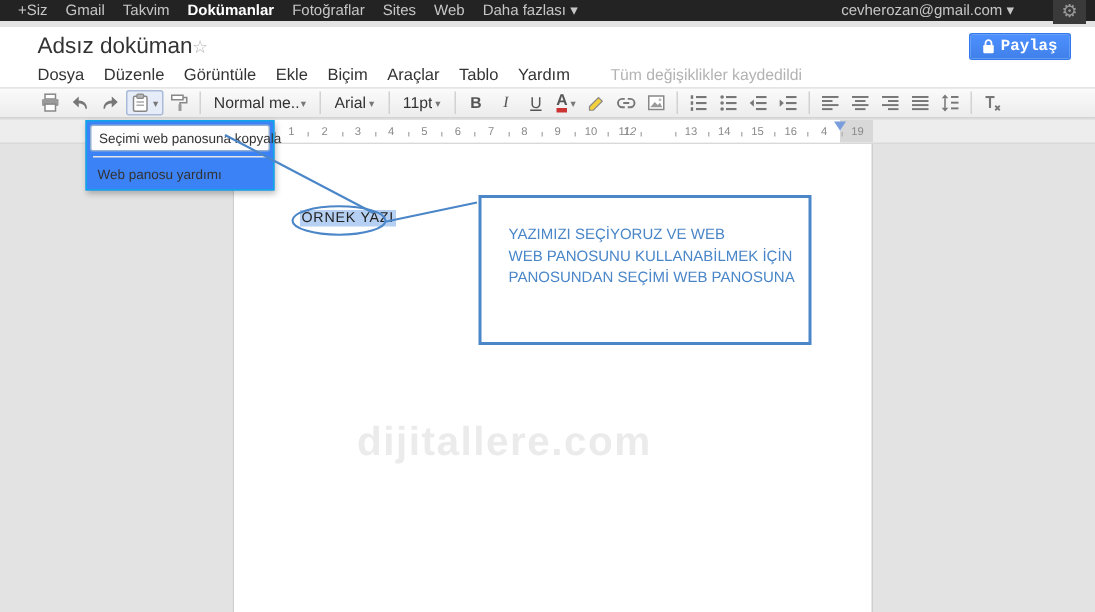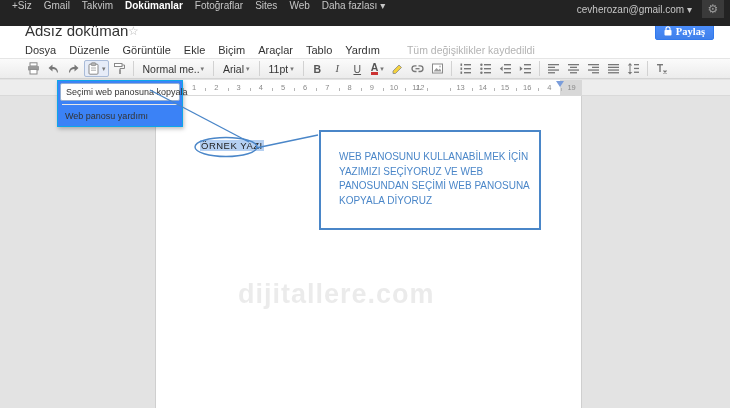--- a/index.html
+++ b/index.html
@@ -1,39 +1,39 @@
 <!DOCTYPE html>
 <html style="--annotation-blue: #4a86c8; --share-blue: #4d90fe; --selection-blue: #b5d0f2; --topbar-bg: #232323;"><head>
 <meta charset="utf-8">
 <style>
   * { margin:0; padding:0; box-sizing:border-box; }
   html,body { width:730px; height:408px; overflow:hidden; }
   body { font-family:"Liberation Sans","DejaVu Sans",sans-serif; }
   .screen { position:relative; width:730px; height:408px; background:#e3e3e3; overflow:hidden; }
 
   
-  .topbar { position:absolute; top:0; left:0; width:100%; height:26px; background:var(--topbar-bg,#232323);
-            display:flex; align-items:flex-start; padding:0 6px; font-size:10px; color:#bbb; z-index:5; }
+  .topbar { position:absolute; top:0; left:0; width:100%; height:14px; background:var(--topbar-bg,#232323);
+            display:flex; align-items:center; padding:0 6px; font-size:10px; color:#bbb; z-index:5; }
   .topbar a { color:#c6c6c6; text-decoration:none; margin:0 6px; cursor:pointer; }
   .topbar a.active { color:#fff; font-weight:bold; }
   .topbar-right { margin-left:auto; display:flex; align-items:center; }
-  .tb-account { color:#c6c6c6; margin-right:10px; cursor:pointer; }
+  .tb-account { color:#c6c6c6; margin-right:26px; cursor:pointer; }
   .tb-gear { width:22px; height:18px; background:#3a3a3a; color:#9a9a9a; display:flex; align-items:center;
              justify-content:center; font-size:12px; cursor:pointer; }
 
   
   .header { position:absolute; top:18px; left:0; width:100%; height:24px; background:#fff; z-index:4; }
   .doc-title { position:absolute; left:25px; top:4px; font-size:15px; color:#333; cursor:text; }
   .star { position:absolute; left:128px; top:6px; font-size:12px; color:#b5b5b5; cursor:pointer; }
   .header-buttons { position:absolute; right:16px; top:4px; display:flex; gap:5px; }
   .btn-comments { height:18px; padding:0 8px; font-size:10.5px; color:#555; background:linear-gradient(#fafafa,#eee);
                   border:1px solid #d0d0d0; border-radius:2px; cursor:pointer; font-family:inherit; }
   .btn-share { height:18px; padding:0 8px; font-size:10.5px; font-weight:bold; color:#fff;
                background:linear-gradient(var(--share-blue,#4d90fe),#4080ea); border:1px solid #3079ed;
-               border-radius:2px; cursor:pointer; display:flex; align-items:center; gap:4px; font-family:Liberation Serif, serif; }
+               border-radius:2px; cursor:pointer; display:flex; align-items:center; gap:4px; font-family:Liberation Mono, monospace; }
 
   
   .menubar { position:absolute; top:42px; left:0; width:100%; height:16px; background:#fff;
              display:flex; align-items:center; padding-left:25px; font-size:11px; color:#333; z-index:4; }
   .menubar span.mi { margin-right:13px; cursor:pointer; }
   .save-status { color:#b3b3b3; margin-left:14px; font-size:10.5px; }
 
   
   .toolbar { position:absolute; top:58px; left:0; width:100%; height:21px;
              background:linear-gradient(#fbfbfb,#ececec); border-top:1px solid #e5e5e5; border-bottom:1px solid #d4d4d4;
@@ -365,24 +365,23 @@
         <span class="rnum" style="left: 571.6px;">19</span>
       </div>
     <div class="imarker" style="left:168px;"></div>
     <div class="imarker" style="left:556px;"></div>
   </div>
 
   <div class="docarea">
     <div class="page">
       <span class="ornek">ÖRNEK YAZI</span>
       <div class="ann-box">
+        <span>YAZIMIZI SEÇİYORUZ VE WEB</span>
         <span>WEB PANOSUNU KULLANABİLMEK İÇİN</span>
-        <span>YAZIMIZI SEÇİYORUZ VE WEB</span>
         <span>PANOSUNDAN SEÇİMİ WEB PANOSUNA</span>
-        <span>KOPYALA DİYORUZ</span>
       </div>
       <div class="watermark">dijitallere.com</div>
     </div>
   </div>
 
   <div class="clip-menu">
     <div class="clip-item selected">Seçimi web panosuna kopyala</div>
     <div class="clip-sep"></div>
     <div class="clip-item">Web panosu yardımı</div>
   </div>

